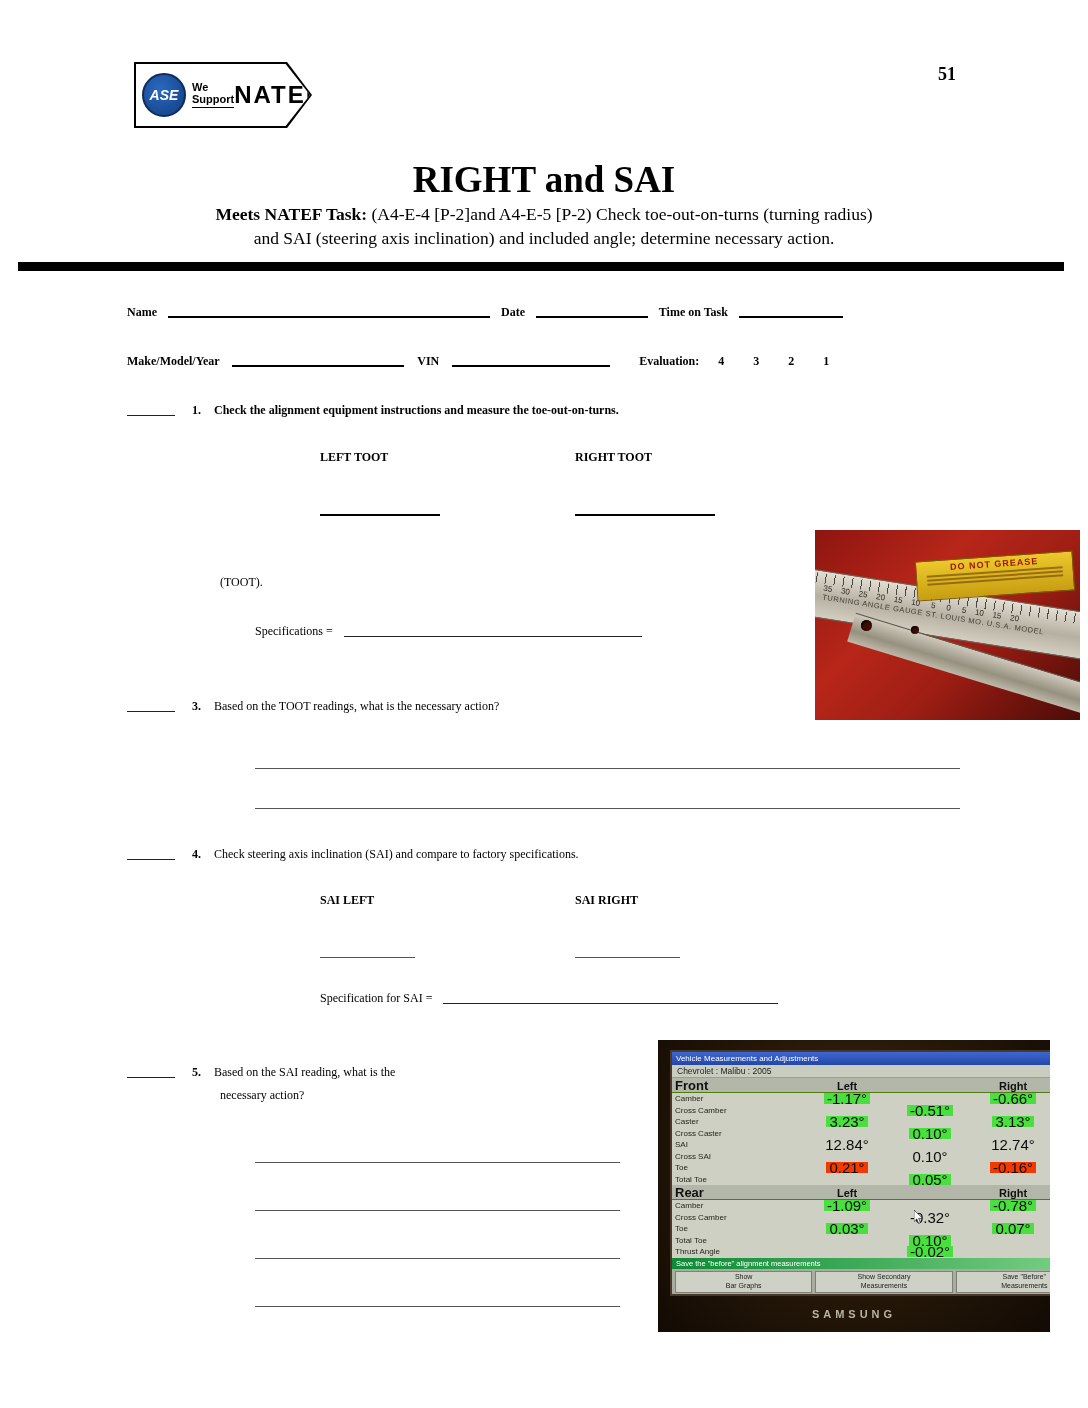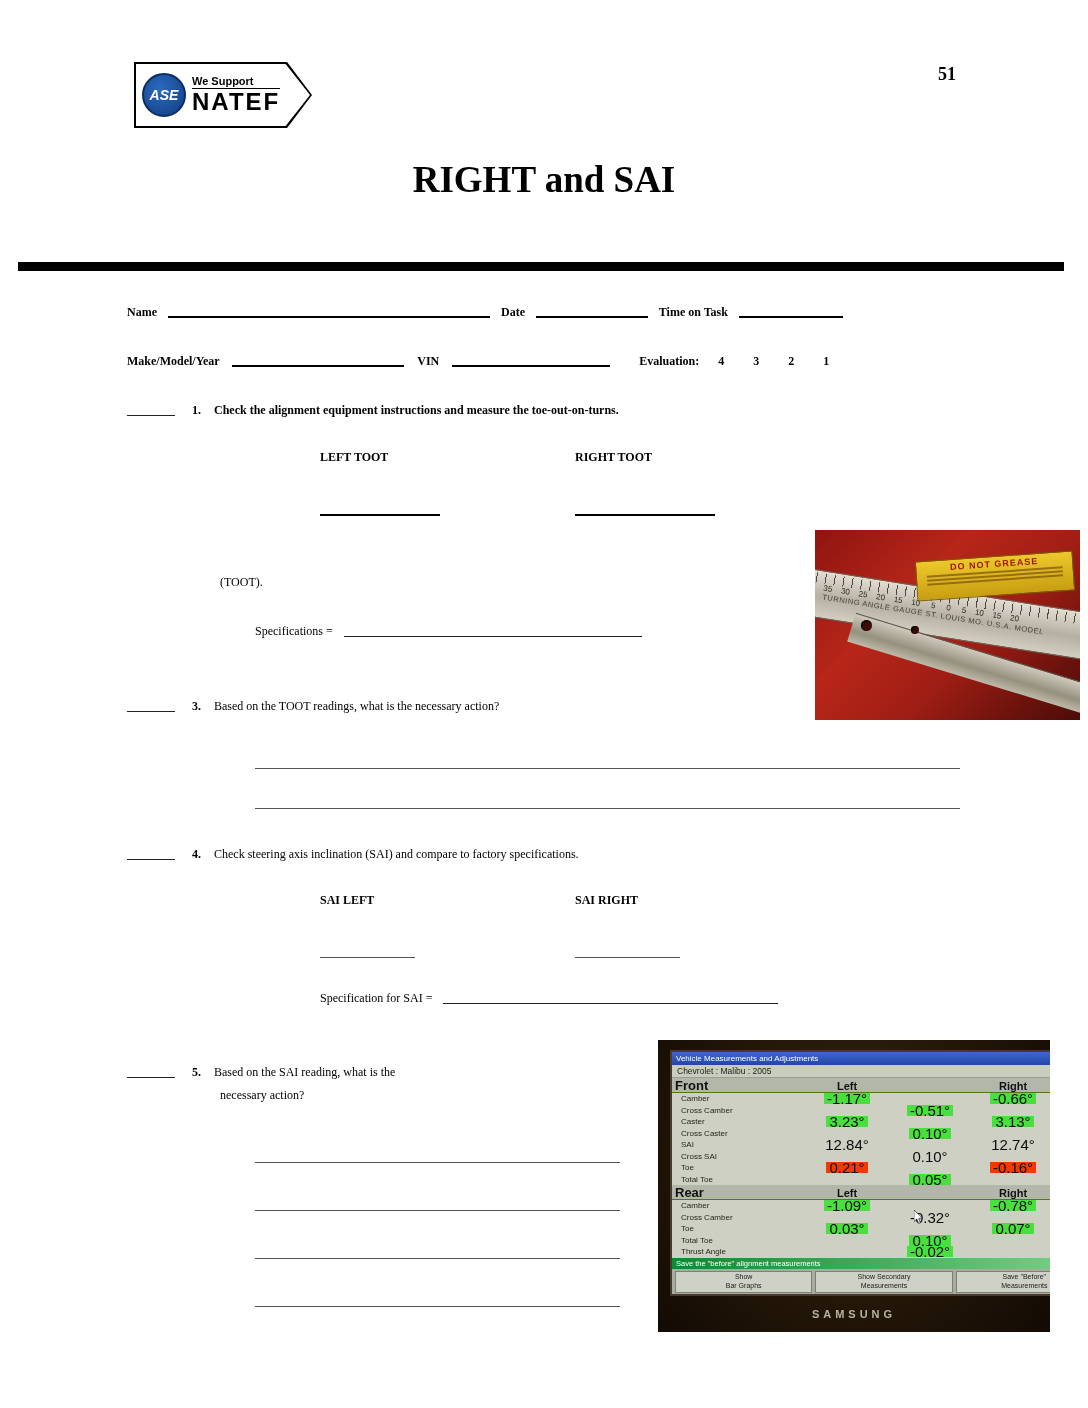--- a/index.html
+++ b/index.html
@@ -20,21 +20,21 @@
     clip-path:polygon(0 0, 86% 0, 100% 50%, 86% 100%, 0 100%); padding:2px; }
   .logo-inner { width:100%; height:100%; background:#fff;
     clip-path:polygon(0 0, 86% 0, 100% 50%, 86% 100%, 0 100%);
     display:flex; align-items:center; padding:4px 6px; gap:6px;
     font-family:"Liberation Sans", sans-serif; }
   .ase-emblem { width:44px; height:44px; border-radius:50%;
     background:radial-gradient(circle at 40% 35%, #2a6ac0, #123c80);
     color:#fff; display:flex; align-items:center; justify-content:center;
     font-style:italic; font-weight:bold; font-size:14px; flex:0 0 auto;
     border:2px solid #0c2c60; }
-  .logo-text { display:flex; flex-direction:column; line-height:1.05; }
+  .logo-text { display:flex; line-height:1.05; }
   .we-support { font-size:11px; font-weight:bold; border-bottom:1px solid #000; padding-bottom:1px; }
   .natef-word { font-size:24px; font-weight:bold; letter-spacing:2px; }
 
   
   .title { font-size:37px; font-weight:bold; }
   .task { font-size:17.5px; line-height:1.38; }
 
   .blackbar { background:#000; }
 
   
@@ -82,21 +82,21 @@
     font-family:"Liberation Sans", sans-serif; }
   .s-title { height:13px; background:linear-gradient(180deg,#3d68d2,#2346a6);
     color:#fff; font-size:8px; line-height:13px; padding-left:4px; white-space:nowrap; overflow:hidden; }
   .s-vehicle { height:13px; background:#c9cdbf; border-bottom:1px solid #9aa091;
     font-size:8.5px; line-height:13px; padding-left:5px; color:#1c1c1c; }
   .s-head { display:grid; grid-template-columns:92px 1fr 1fr; align-items:center;
     height:15px; background:#b3b7a9; border-bottom:1px solid #4d7c0f; }
   .s-section { font-size:13px; font-weight:bold; color:#101010; padding-left:3px; }
   .s-col { font-size:11px; font-weight:bold; text-align:center; color:#101010; }
   .srow { display:grid; grid-template-columns:92px 1fr 1fr; align-items:center; height:11.5px; }
-  .slabel { font-size:8px; color:#26261c; padding-left:9px; white-space:nowrap; }
+  .slabel { font-size:8px; color:#26261c; padding-left:3px; white-space:nowrap; }
   .scell { display:flex; justify-content:center; }
   .center-span { grid-column:2/4; }
   .sval { font-size:15px; color:#0c0c0c; line-height:11px; padding:0 3px; white-space:nowrap; }
   .vg { background:#49df3f; }
   .vr { background:#f23a00; }
   .savebar { height:11px; background:linear-gradient(90deg,#0c8a34,#7fd488);
     color:#fff; font-size:7.5px; line-height:11px; padding-left:4px; white-space:nowrap; }
   .btnrow { display:flex; gap:3px; padding:2px 3px; height:26px; background:#a9ada0; }
   .sbtn { flex:1; background:#ced2c6; border:1px solid #7e8276; font-size:7px;
     line-height:1.15; text-align:center; white-space:pre-line; color:#1a1a1a;
@@ -122,20 +122,25 @@
         <div class="logo-text">
           <span class="we-support">We Support</span>
           <span class="natef-word">NATEF</span>
         </div>
       </div>
     </div>
   </div>
 
   <div class="abs ctr title" style="top:158px;">RIGHT and SAI</div>
 
+  <div class="abs ctr task" style="top:202px;">
+    <span class="b">Meets NATEF Task:</span>
+    <span>(A4-E-4 [P-2]and A4-E-5 [P-2)  Check toe-out-on-turns (turning radius)</span><br>
+    <span>and SAI (steering axis inclination) and included angle; determine necessary action.</span>
+  </div>
 
   <div class="abs blackbar" style="left:18px; top:262px; width:1046px; height:9px;"></div>
 
   <div class="abs ft b itemrow" style="left:127px; top:303px;">
     <span>Name</span>
     <span class="blank" style="width:322px; margin:0 8px;"></span>
     <span>Date</span>
     <span class="blank" style="width:112px; margin:0 8px;"></span>
     <span>Time on Task</span>
     <span class="blank" style="width:104px; margin-left:8px;"></span>

